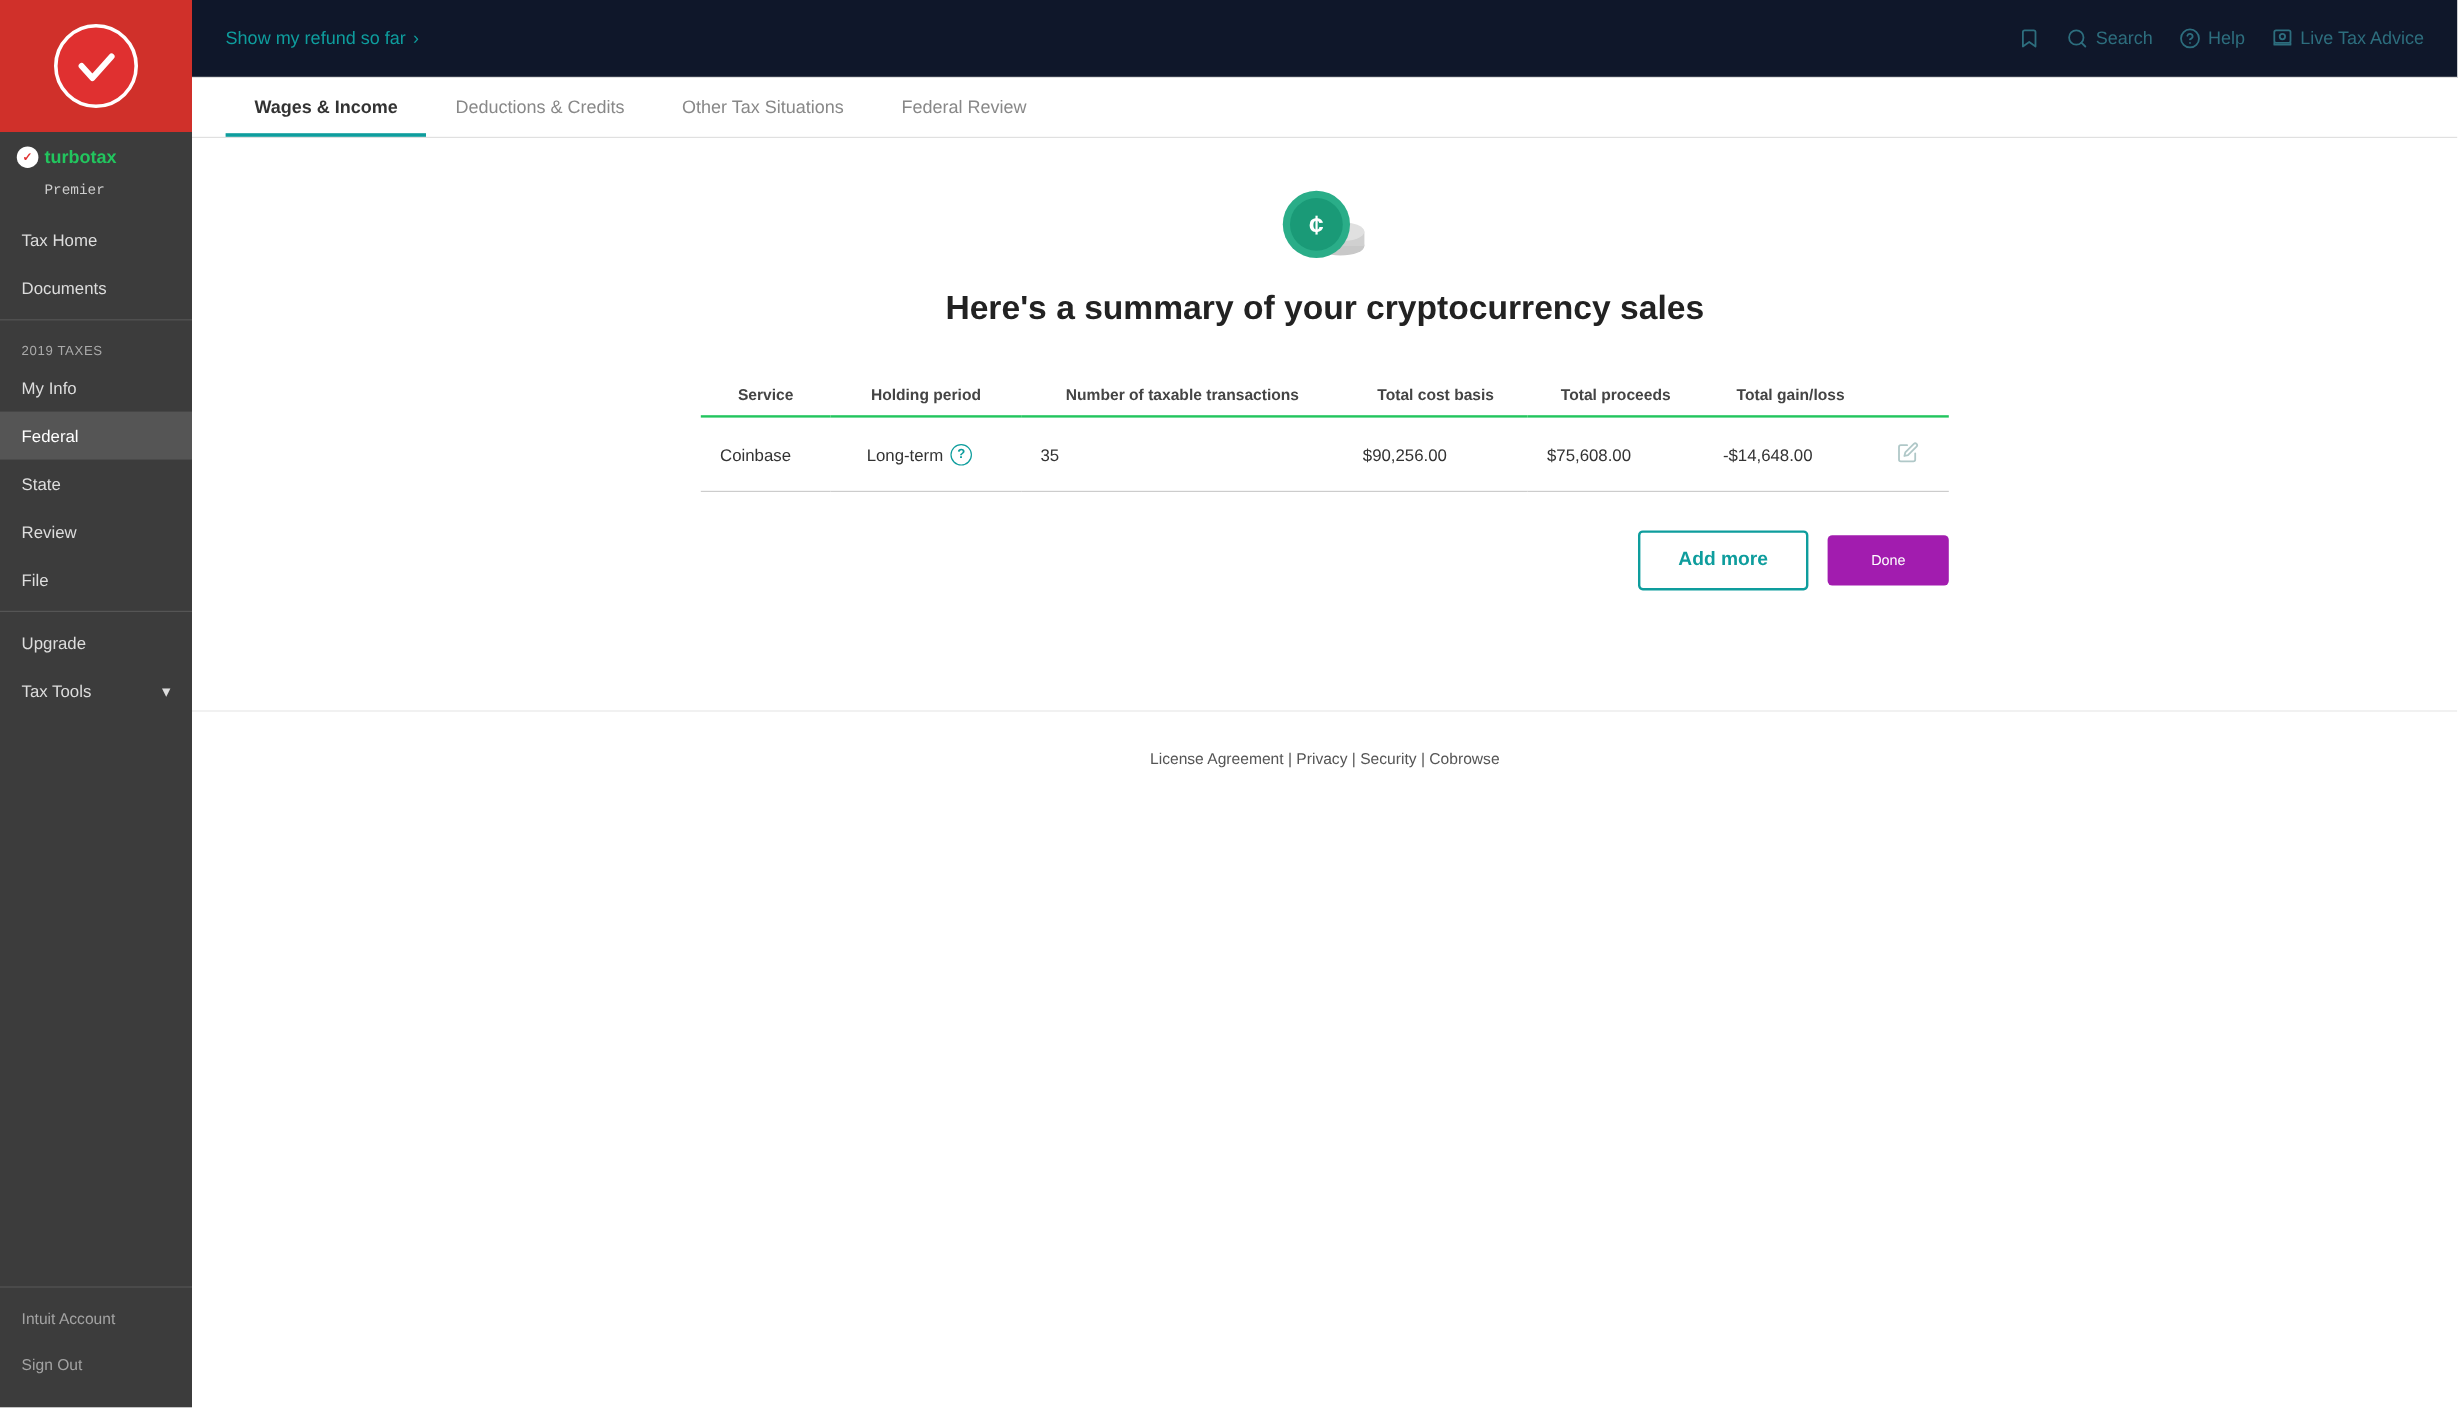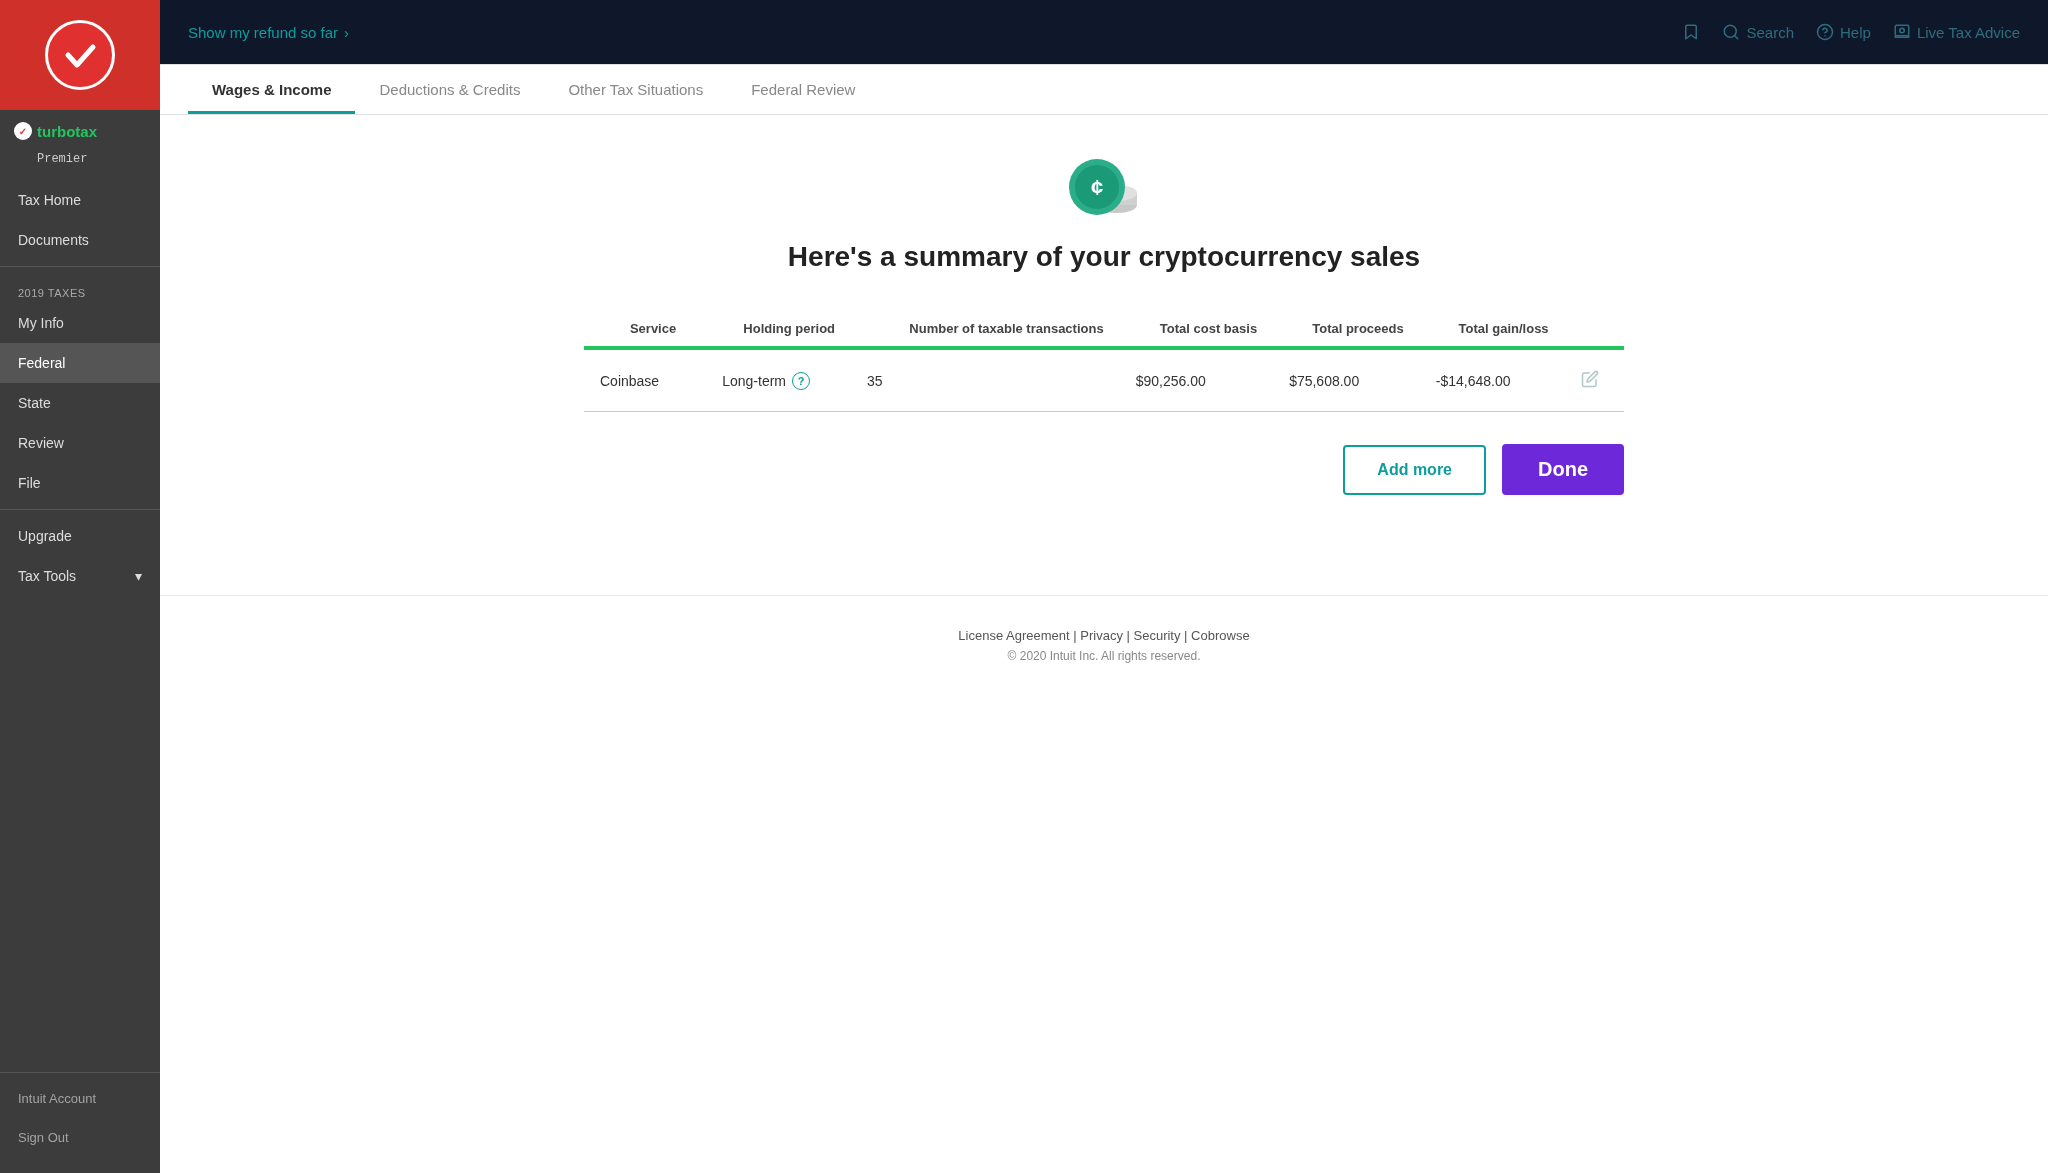--- a/index.html
+++ b/index.html
@@ -149,26 +149,26 @@
     }
 
     .hero { text-align: center; margin-bottom: 36px; }
     .hero-icon { margin-bottom: 16px; display: flex; justify-content: center; }
     .hero-title { font-size: 28px; font-weight: 700; color: #222; margin-bottom: 12px; }
     .hero-subtitle { font-size: 15px; color: #555; }
 
     
     .summary-table { width: 100%; border-collapse: collapse; margin-bottom: 32px; }
     .summary-table th {
-      text-align: right;
+      text-align: center;
       padding: 12px 16px 10px;
       font-size: 13px;
       font-weight: 600;
       color: #444;
-      border-bottom: 4px solid #22c55e;
+      border-bottom: 2px solid #22c55e;
     }
     .summary-table td {
       padding: 20px 16px;
       font-size: 14px;
       color: #333;
       border-bottom: 1px solid #e8e8e8;
     }
     .summary-table tr:last-child td { border-bottom: 1px solid #ccc; }
 
     .holding-period-cell { display: flex; align-items: center; gap: 6px; margin-left: 14px; }
@@ -188,25 +188,25 @@
       border: 2px solid #0e9d9d;
       color: #0e9d9d;
       background: #fff;
       font-size: 16px;
       font-weight: 600;
       border-radius: 4px;
       cursor: pointer;
     }
     .btn-primary {
       padding: 14px 36px;
-      background: #6d28d9;
+      background: #a21caf;
       color: #fff;
       border: none;
-      font-size: 20px;
-      font-weight: 700;
+      font-size: 12px;
+      font-weight: 400;
       border-radius: 4px;
       cursor: pointer;
     }
 
     
     .footer { text-align: center; padding: 32px; border-top: 1px solid #e8e8e8; margin-top: 40px; }
     .footer-links { font-size: 13px; color: #555; margin-bottom: 6px; }
     .footer-links a { color: #555; text-decoration: none; }
     .footer-copy { font-size: 12px; color: #888; }
 
@@ -373,16 +373,15 @@
     <div class="footer">
       <div class="footer-links">
         <a>License Agreement</a>
         <span> | </span>
         <a>Privacy</a>
         <span> | </span>
         <a>Security</a>
         <span> | </span>
         <a>Cobrowse</a>
       </div>
-      <div class="footer-copy">© 2020 Intuit Inc. All rights reserved.</div>
     </div>
   </div>
 </div>
 
 </body></html>

